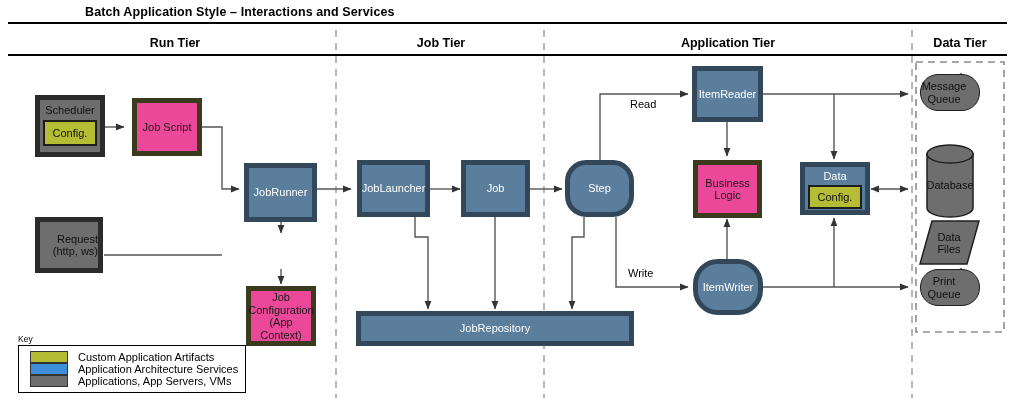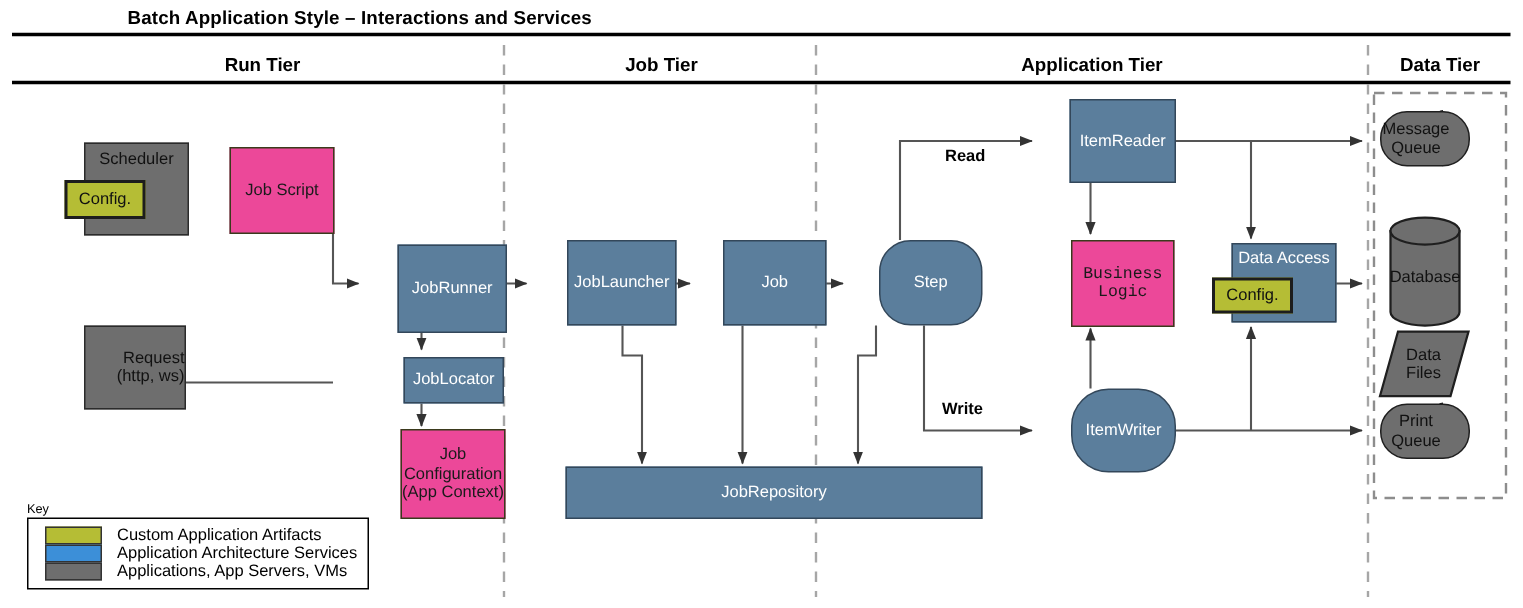--- a/index.html
+++ b/index.html
@@ -35,22 +35,21 @@
 
   .node {
     position: absolute;
     box-sizing: border-box;
     display: flex;
     align-items: center;
     justify-content: center;
     text-align: center;
     font-size: 11px;
     line-height: 12.5px;
-    border: 1px solid #eab308;
-    margin-left: 21px;
+    border: 5px solid #eab308;
   }
   .n-blue  { background: #5b7e9c; color: #ffffff; border-color: #33475a; }
   .n-olive { background: #ec4899; color: #1a1a1a; border-color: #3a3a1c; }
   .n-gray  { background: #6e6e6e; color: #111111; border-color: #2b2b2b; }
 
   .node-inner { padding: 0 2px; }
 
   .nested-config {
     position: absolute;
     box-sizing: border-box;
@@ -58,21 +57,20 @@
     background: #b5bd35; color: #111;
     border: 2px solid #1d1d1d;
     font-size: 11px;
   }
 
   .edge-label {
     position: absolute;
     font-size: 11px;
     color: #000;
     white-space: nowrap;
-    font-weight: bold;
   }
 
   
   .cyl-h {
     position: absolute;
     background: #6e6e6e;
     border: 1.5px solid #1f1f1f;
     border-radius: 50% / 50%;
     box-sizing: border-box;
   }
@@ -218,23 +216,20 @@
 
   <div class="node n-gray" style="left:35px; top:217px; width:68px; height:56px; flex-direction:column;align-items:flex-end;">
     <span>Request</span>
     <span>(http, ws)</span>
   </div>
 
   <div class="node n-blue" style="left:244px; top:163px; width:73px; height:59px;">
     <span class="node-inner">JobRunner</span>
   </div>
 
-  <div class="node n-blue" style="left:248px; top:238px; width:67px; height:31px;">
-    <span class="node-inner">JobLocator</span>
-  </div>
 
   <div class="node n-olive" style="left:246px; top:286px; width:70px; height:60px; flex-direction:column;">
     <span>Job</span>
     <span>Configuration</span>
     <span>(App Context)</span>
   </div>
 
   <div class="node n-blue" style="left:357px; top:160px; width:73px; height:57px;">
     <span class="node-inner">JobLauncher</span>
   </div>
@@ -248,21 +243,21 @@
   </div>
 
   <div class="node n-blue" style="left:356px; top:311px; width:278px; height:35px;">
     <span class="node-inner">JobRepository</span>
   </div>
 
   <div class="node n-blue" style="left:692px; top:66px; width:71px; height:56px;">
     <span class="node-inner">ItemReader</span>
   </div>
 
-  <div class="node n-olive" style="left:693px; top:160px; width:69px; height:58px; flex-direction:column;font-family:Liberation Mono, monospace;">
+  <div class="node n-olive" style="left:693px; top:160px; width:69px; height:58px; flex-direction:column;">
     <span>Business</span>
     <span>Logic</span>
   </div>
 
   <div class="node n-blue" style="left:693px; top:259px; width:70px; height:56px;border-radius:25px;">
     <span class="node-inner">ItemWriter</span>
   </div>
 
   <div class="node n-blue" style="left:800px; top:162px; width:70px; height:53px; align-items:flex-start; padding-top:3px;">
     <span class="node-inner">Data Access</span>

